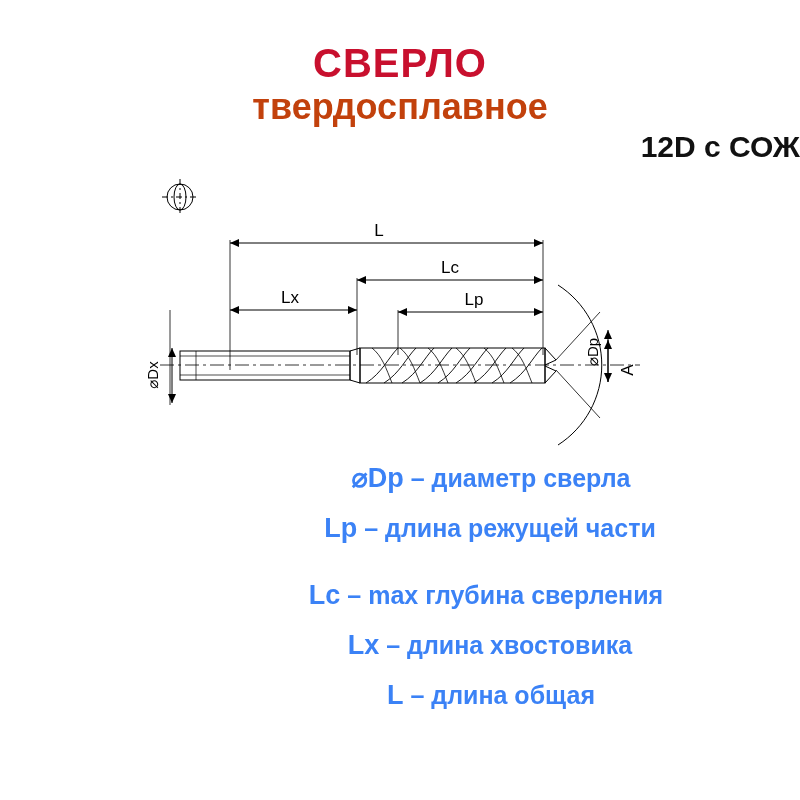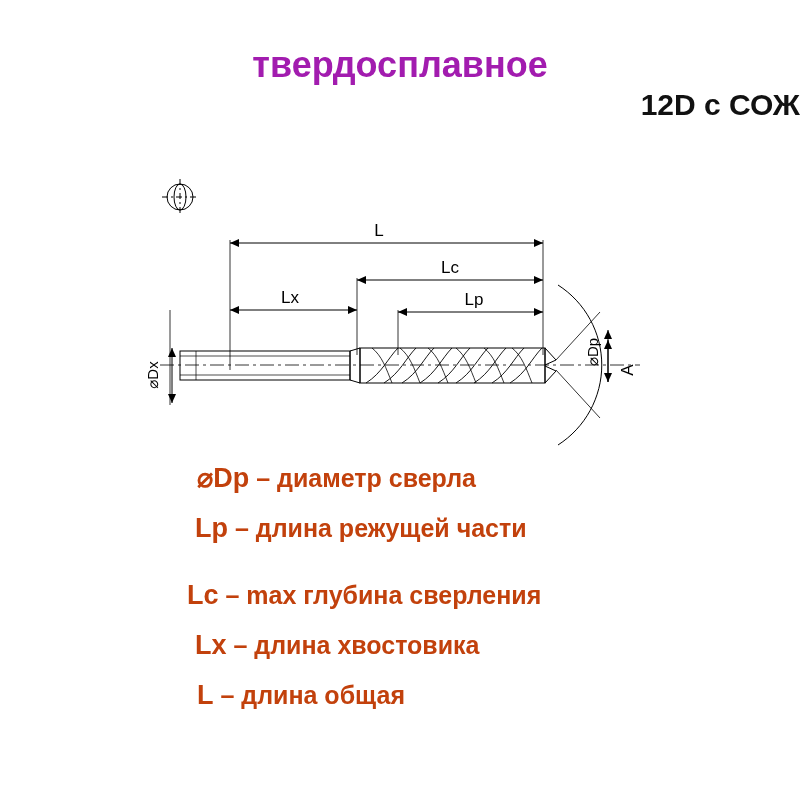--- a/index.html
+++ b/index.html
@@ -27,21 +27,21 @@
   .title-main {
     font-size: 40px;
     font-weight: bold;
     color: #c8102e;
     letter-spacing: 1px;
     line-height: 1.05;
   }
   .title-sub1 {
     font-size: 36px;
     font-weight: bold;
-    color: #a21caf;
+    color: #c2410c;
     line-height: 1.15;
     margin-top: 2px;
   }
   .title-sub2 {
     font-size: 30px;
     font-weight: bold;
     color: #111;
     line-height: 1.2;
     margin-top: 2px;
     text-align: right;
@@ -61,42 +61,44 @@
 
   
   .legend {
     position: absolute;
     top: 462px;
     left: 185px;
     width: 600px;
   }
   .legend-row {
     font-size: 25px;
-    color: #c2410c;
+    color: #3b82f6;
     margin-bottom: 19px;
     white-space: nowrap;
+    text-align: center;
   }
   .legend-sym {
     font-weight: bold;
     font-size: 27px;
   }
   .legend-txt {
     font-weight: bold;
   }
   .r1 { margin-left: 12px; }
   .r2 { margin-left: 12px; }
   .r3 { margin-left: 10px; }
   .r4 { margin-left: 2px; margin-top: 36px; }
   .r5 { margin-left: 10px; }
   .r6 { margin-left: 12px; }
 </style>
 </head>
 <body>
 
 <div class="title-block">
+  <div class="title-main">СВЕРЛО</div>
   <div class="title-sub1">твердосплавное</div>
   <div class="title-sub2">12D с СОЖ</div>
 </div>
 
 <div class="drawing">
   <svg width="800" height="310" viewBox="0 0 800 310" xmlns="http://www.w3.org/2000/svg">
     <defs>
       <marker id="arrS" markerWidth="10" markerHeight="8" refX="9" refY="4" orient="auto" markerUnits="userSpaceOnUse">
         <path d="M0,0 L9,4 L0,8 z" fill="#000"></path>
       </marker>

